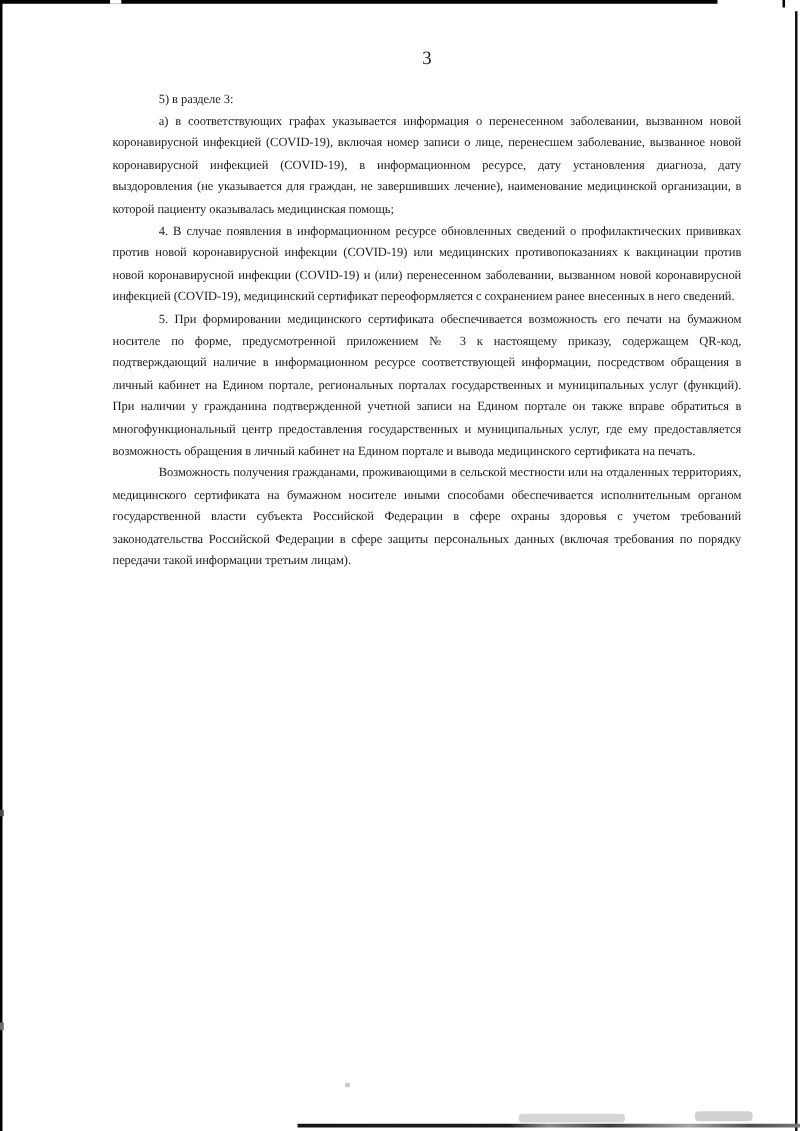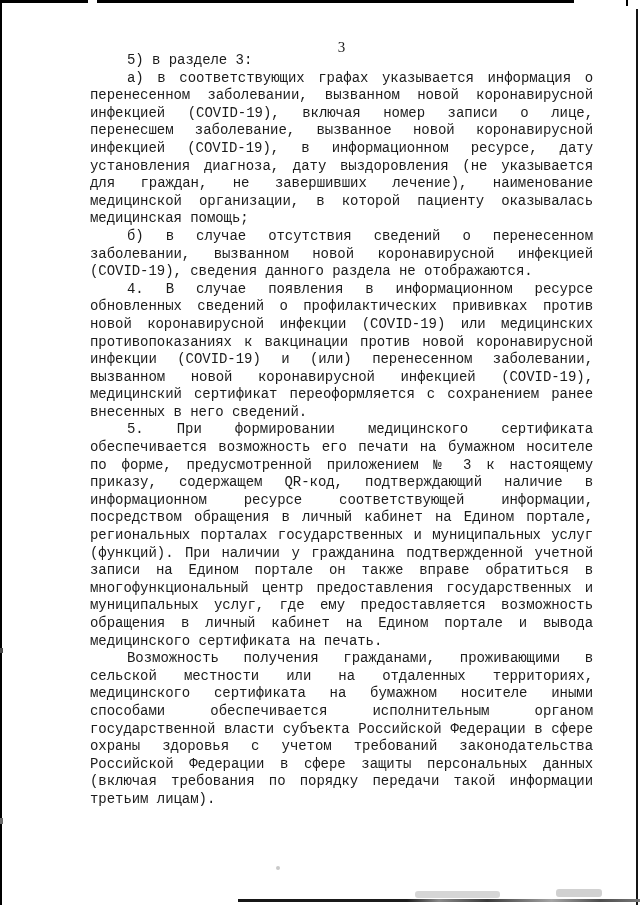--- a/index.html
+++ b/index.html
@@ -68,27 +68,26 @@
     border-radius: 50%;
   }
   
   .page-number {
     position: absolute; top: 39px; left: 90px;
     width: 503px; text-align: center;
     font-size: 15px; line-height: 16px;
   }
   
   .body-text {
-    position: absolute; top: 52px; left: 90px;
+    position: absolute; top: 71px; left: 90px;
     width: 503px;
-    font-size: 14px;
+    font-size: 10px;
     line-height: 17.6px;
     text-align: justify;
     letter-spacing: -0.05px;
-    font-family: Liberation Mono, monospace;
   }
   .body-text p {
     margin: 0;
     padding: 0;
     text-indent: 37px;
   }
 </style>
 </head>
 <body>
 
@@ -100,21 +99,20 @@
   <div class="frame-left"></div>
   <div class="frame-right"></div>
   <div class="left-blob-1"></div>
   <div class="left-blob-2"></div>
 
   <div class="page-number">3</div>
 
   <div class="body-text">
     <p>5) в разделе 3:</p>
     <p>а) в соответствующих графах указывается информация о перенесенном заболевании, вызванном новой коронавирусной инфекцией (COVID-19), включая номер записи о лице, перенесшем заболевание, вызванное новой коронавирусной инфекцией (COVID-19), в информационном ресурсе, дату установления диагноза, дату выздоровления (не указывается для граждан, не завершивших лечение), наименование медицинской организации, в которой пациенту оказывалась медицинская помощь;</p>
-    <p>б) в случае отсутствия сведений о перенесенном заболевании, вызванном новой коронавирусной инфекцией (COVID-19), сведения данного раздела не отображаются.</p>
     <p>4. В случае появления в информационном ресурсе обновленных сведений о профилактических прививках против новой коронавирусной инфекции (COVID-19) или медицинских противопоказаниях к вакцинации против новой коронавирусной инфекции (COVID-19) и (или) перенесенном заболевании, вызванном новой коронавирусной инфекцией (COVID-19), медицинский сертификат переоформляется с сохранением ранее внесенных в него сведений.</p>
     <p>5. При формировании медицинского сертификата обеспечивается возможность его печати на бумажном носителе по форме, предусмотренной приложением № 3 к настоящему приказу, содержащем QR-код, подтверждающий наличие в информационном ресурсе соответствующей информации, посредством обращения в личный кабинет на Едином портале, региональных порталах государственных и муниципальных услуг (функций). При наличии у гражданина подтвержденной учетной записи на Едином портале он также вправе обратиться в многофункциональный центр предоставления государственных и муниципальных услуг, где ему предоставляется возможность обращения в личный кабинет на Едином портале и вывода медицинского сертификата на печать.</p>
     <p>Возможность получения гражданами, проживающими в сельской местности или на отдаленных территориях, медицинского сертификата на бумажном носителе иными способами обеспечивается исполнительным органом государственной власти субъекта Российской Федерации в сфере охраны здоровья с учетом требований законодательства Российской Федерации в сфере защиты персональных данных (включая требования по порядку передачи такой информации третьим лицам).</p>
   </div>
 
   <div class="speck"></div>
   <div class="smudge-1"></div>
   <div class="smudge-2"></div>
   <div class="bottom-line"></div>
 

